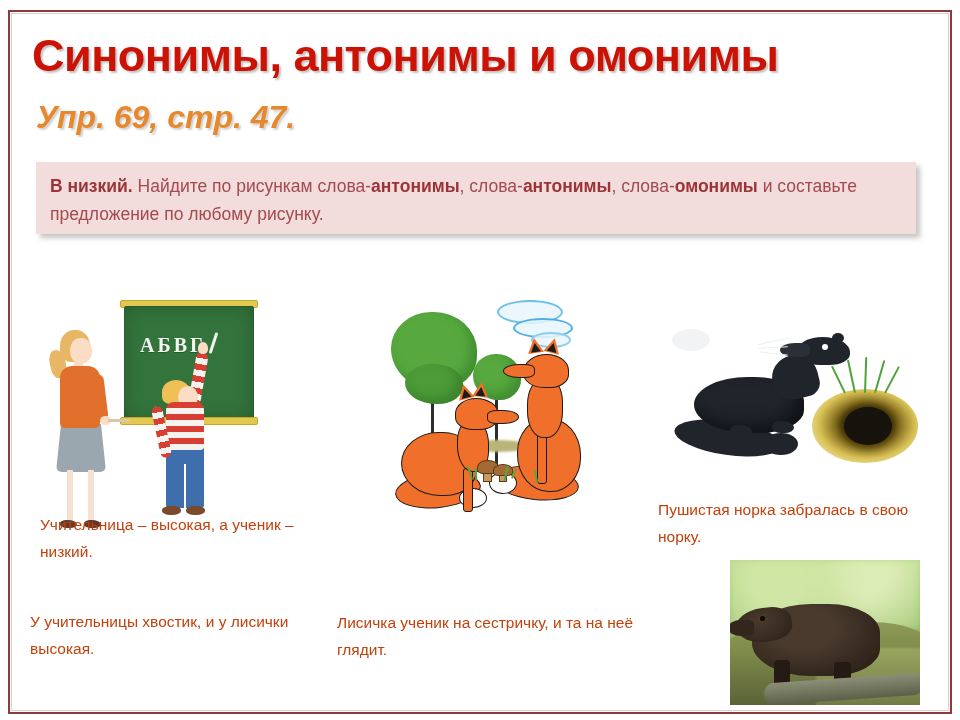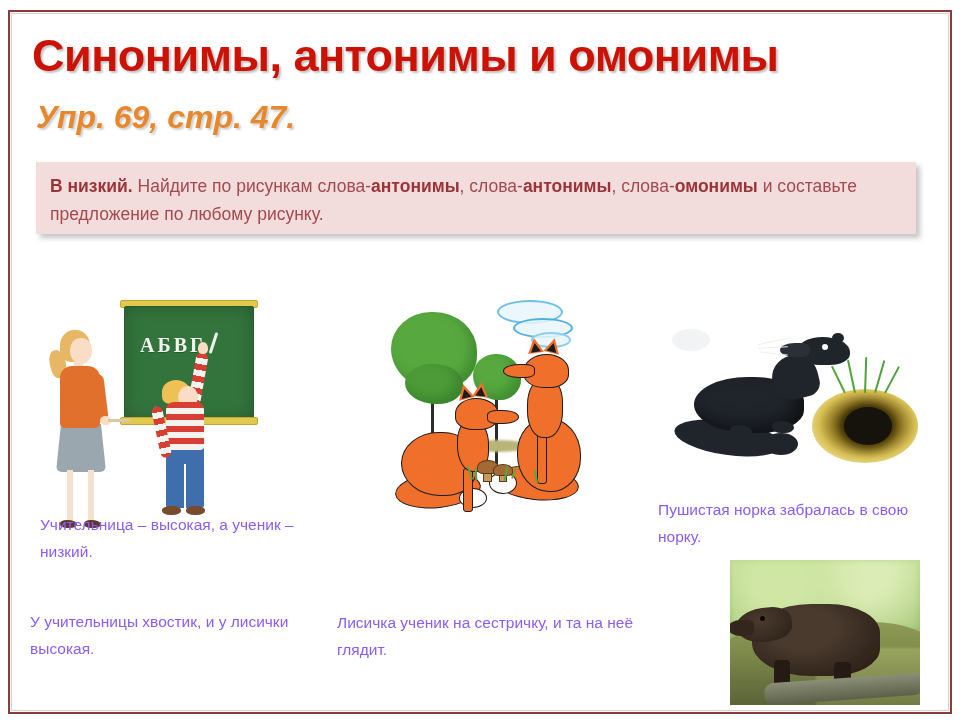--- a/index.html
+++ b/index.html
@@ -59,21 +59,21 @@
     color:#a24a4f;
     font-size:17.5px;
     line-height:1.62;
     font-family:"Liberation Sans","DejaVu Sans",sans-serif;
   }
   .taskbox b{color:#9a3438;font-weight:bold;}
 
   
   .col{position:absolute;}
   .caption{
-    color:#8b5cf6;
+    color:#c2410c;
     font-size:15.5px;
     line-height:1.72;
     font-family:"Liberation Sans","DejaVu Sans",sans-serif;
   }
 
   
   #col1{left:36px;top:290px;width:290px;}
   #cap1a{position:absolute;left:40px;top:508px;width:270px;}
   #cap1b{position:absolute;left:30px;top:605px;width:300px;}
 

